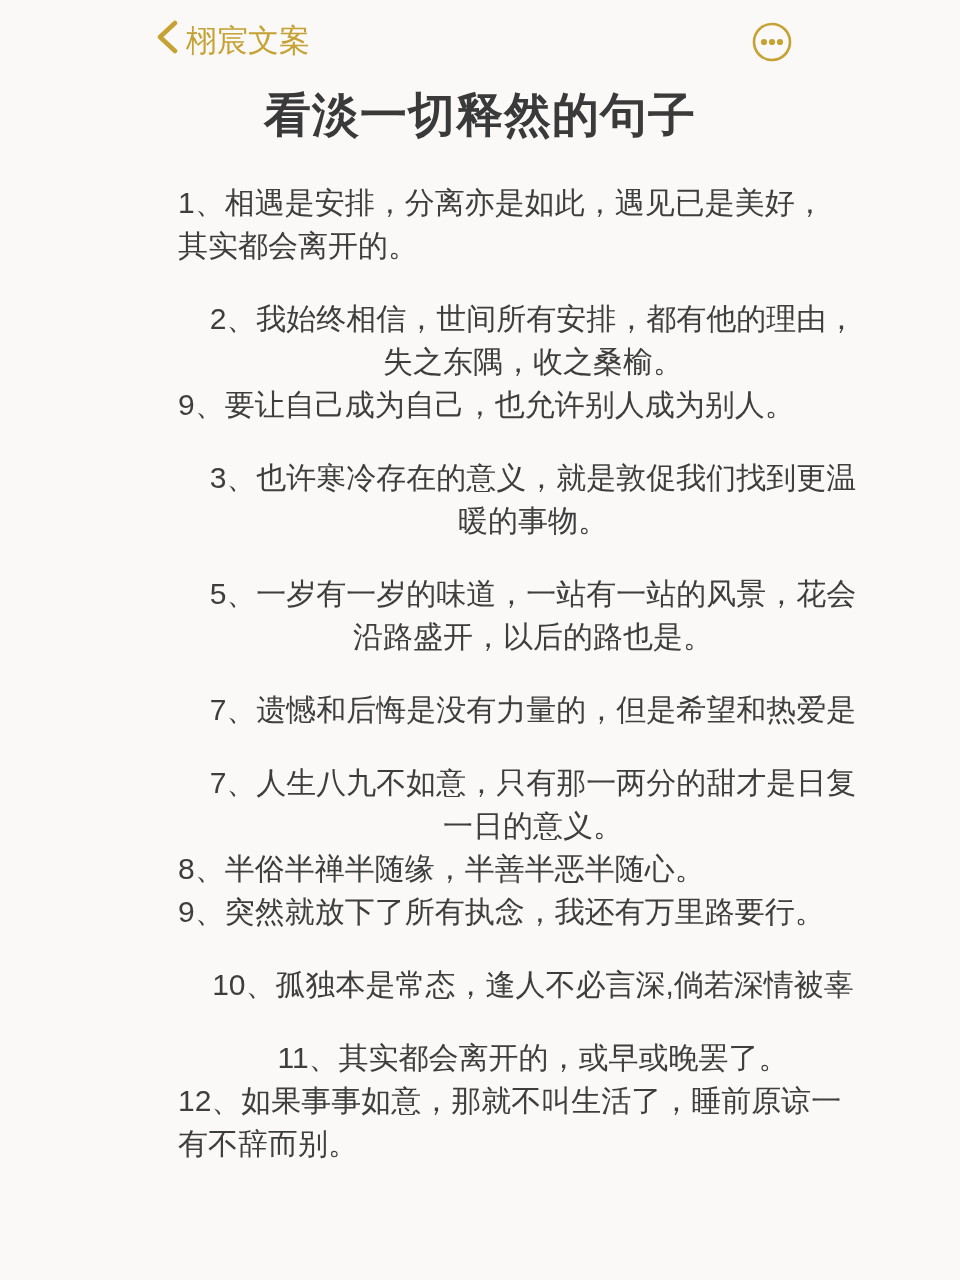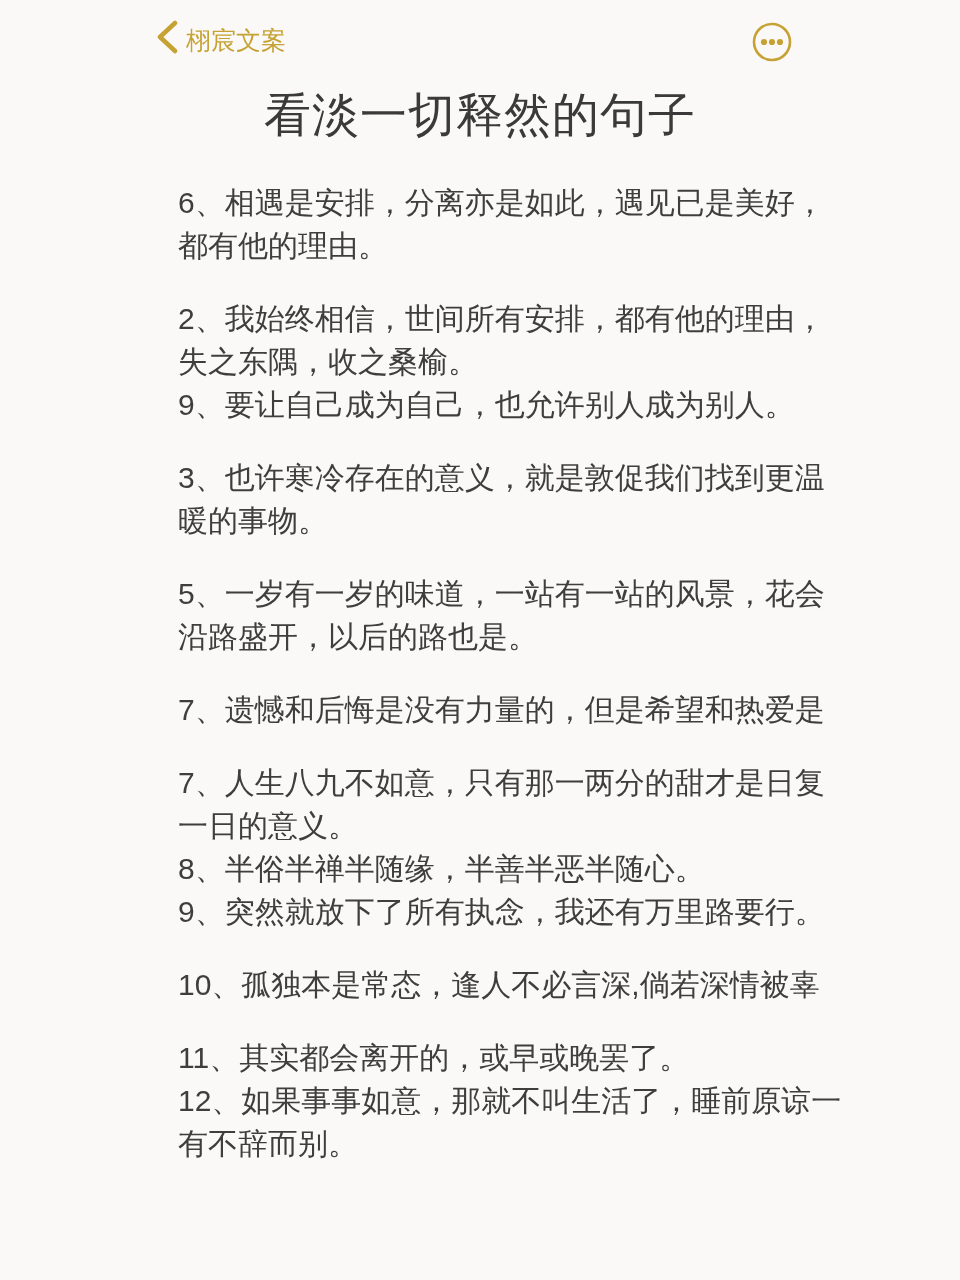--- a/index.html
+++ b/index.html
@@ -25,21 +25,21 @@
     left: 156px;
     display: flex;
     align-items: center;
     gap: 8px;
     background: none;
     border: none;
     padding: 0;
     cursor: pointer;
     color: #C5A233;
     font-family: "Liberation Sans", sans-serif;
-    font-size: 25px;
+    font-size: 31px;
   }
   .back-btn .chev { display: block; }
   .more-btn {
     position: absolute;
     top: 21px;
     left: 751px;
     width: 42px;
     height: 42px;
     background: none;
     border: none;
@@ -49,37 +49,37 @@
 
   
   .page-title {
     position: absolute;
     top: 84px;
     left: 0;
     width: 100%;
     margin: 0;
     text-align: center;
     font-size: 47px;
-    font-weight: normal;
+    font-weight: bold;
     letter-spacing: 1px;
     color: #3A3A3A;
   }
 
   
   .quote-list {
     position: absolute;
     top: 181px;
     left: 178px;
     width: 710px;
     font-size: 30px;
     line-height: 43px;
     color: #3E3E3E;
   }
   .quote { margin: 0; }
-  .quote.gap { margin-top: 30px; }
+  .quote.gap { margin-top: 30px; text-align: center; }
   .qline { display: block; white-space: nowrap; }
 </style>
 </head>
 <body>
 
 <header class="topbar">
   <button class="back-btn">
     <span class="chev">
       <svg width="22" height="34" viewBox="0 0 22 34">
         <polyline points="19,3 4,17 19,31" fill="none" stroke="#C5A233" stroke-width="4.5" stroke-linecap="round" stroke-linejoin="round"></polyline>
@@ -97,22 +97,22 @@
         <circle cx="29" cy="21" r="3.1" fill="#C5A233"></circle>
       </svg>
     </span>
   </button>
 </header>
 
 <h1 class="page-title">看淡一切释然的句子</h1>
 
 <main class="quote-list">
     <p class="quote">
-      <span class="qline">6、相遇是安排，分离亦是如此，遇见已是美好，</span>
-      <span class="qline">都有他的理由。</span>
+      <span class="qline">1、相遇是安排，分离亦是如此，遇见已是美好，</span>
+      <span class="qline">其实都会离开的。</span>
     </p>
     <p class="quote gap">
       <span class="qline">2、我始终相信，世间所有安排，都有他的理由，</span>
       <span class="qline">失之东隅，收之桑榆。</span>
     </p>
     <p class="quote">
       <span class="qline">9、要让自己成为自己，也允许别人成为别人。</span>
     </p>
     <p class="quote gap">
       <span class="qline">3、也许寒冷存在的意义，就是敦促我们找到更温</span>

